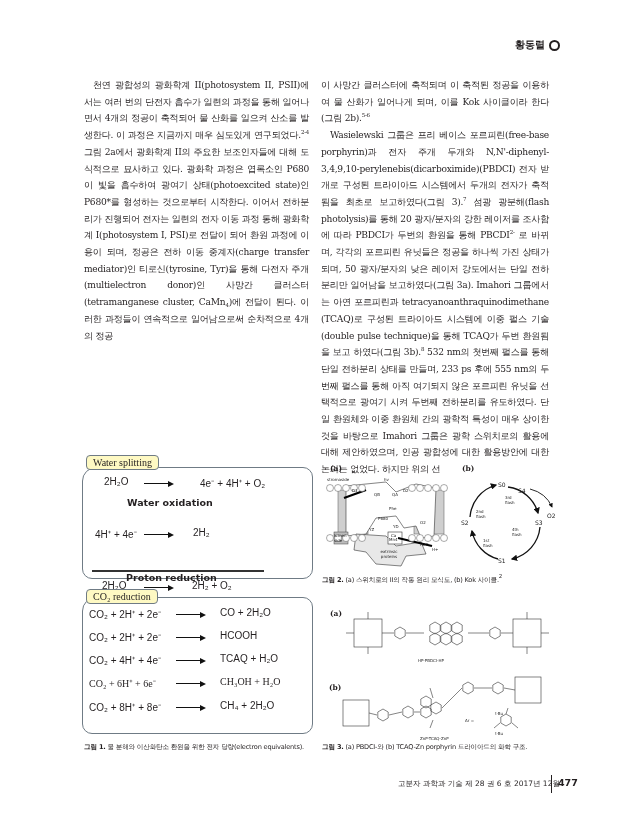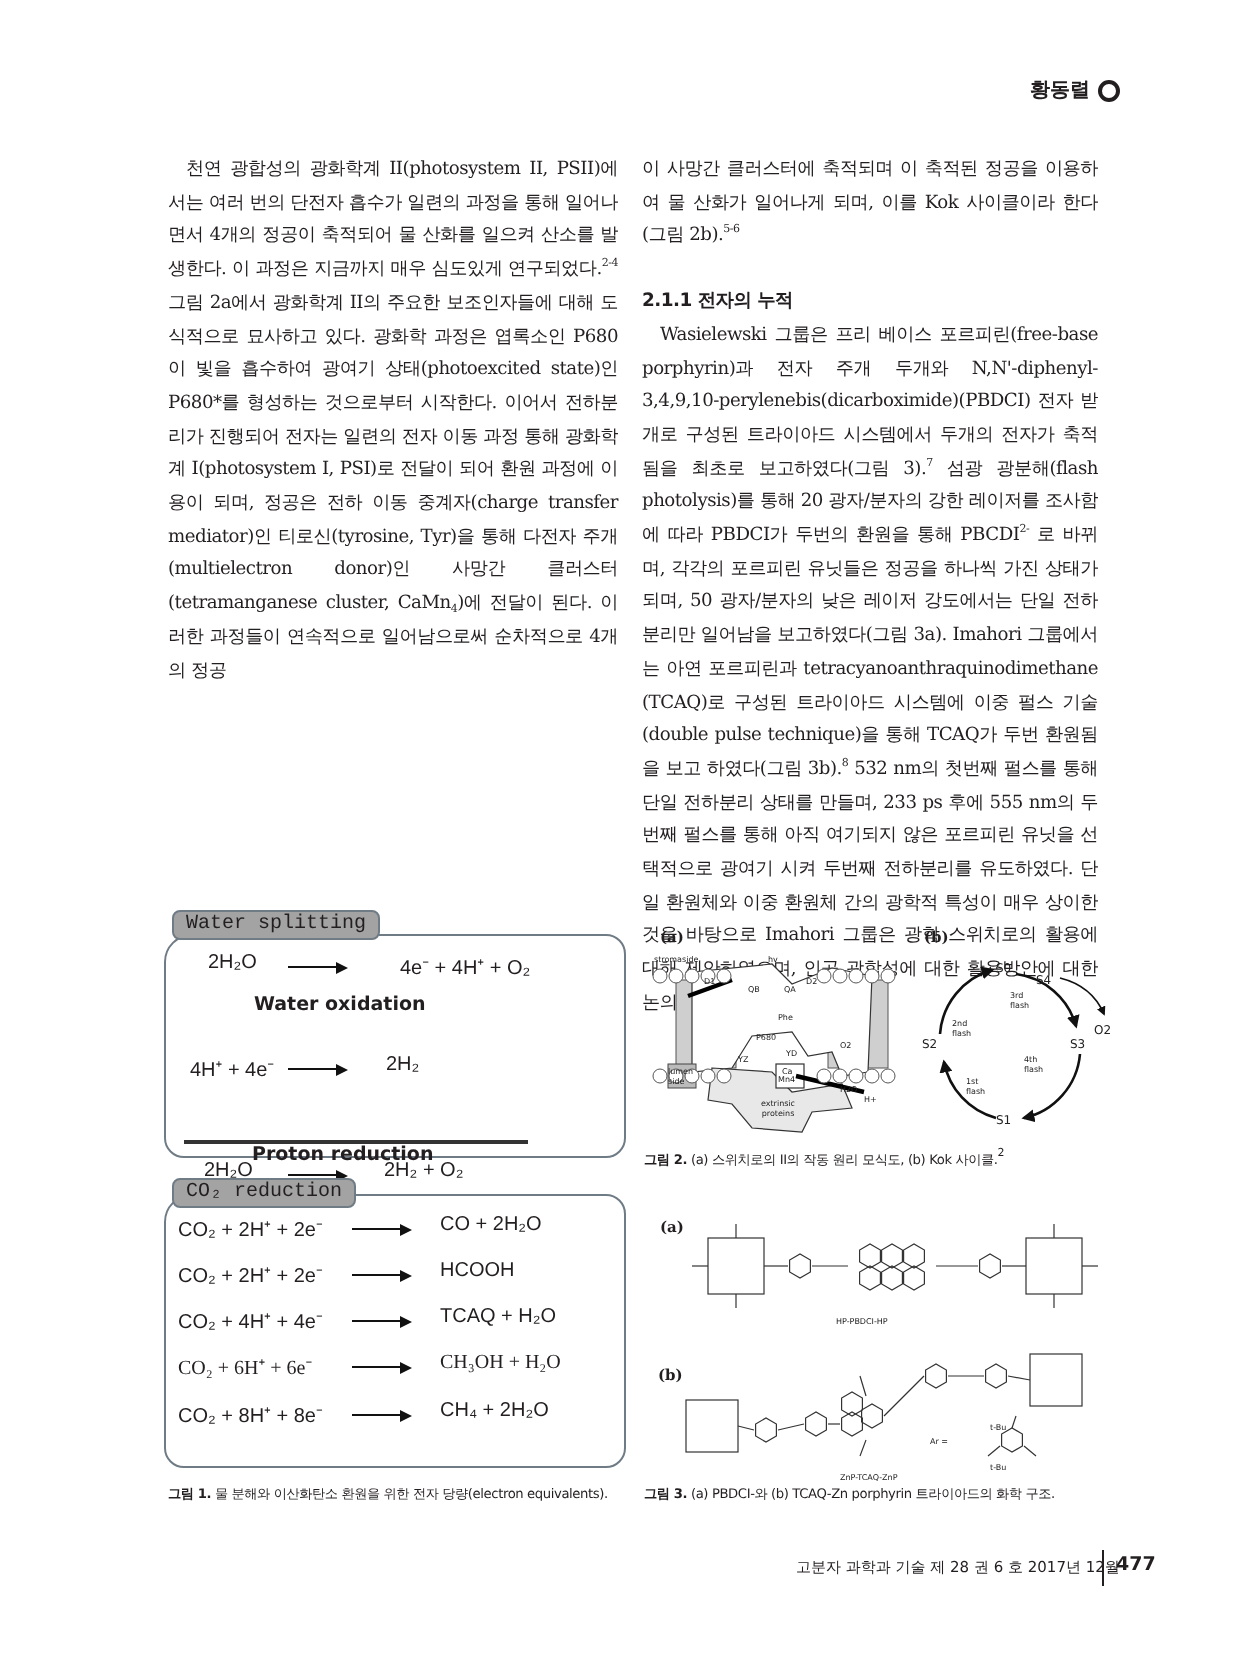--- a/index.html
+++ b/index.html
@@ -12,22 +12,22 @@
   .col p { margin: 0; }
   .col p.indent { text-indent: 9px; }
   #left-col { left: 84px; top: 77px; width: 225px; }
   #right-col { left: 321px; top: 77px; width: 228px; }
   .section-title { font-family: "DejaVu Sans", sans-serif; font-weight: bold; font-size: 9.2px; margin-top: 16px; }
   sup { font-size: 5.5px; line-height: 0; vertical-align: 4px; }
   sub { font-size: 5.5px; line-height: 0; vertical-align: -2px; }
 
   
   .fig-box { position: absolute; border: 1px solid #6f7b85; border-radius: 10px; font-family: "Liberation Sans", sans-serif; }
-  .fig-tag { position: absolute; background: #a3a3a3; border: 1px solid #6f7b85; border-radius: 4px;
-             font-family: Liberation Mono, monospace; font-size: 10px; padding: 1px 6px; }
+  .fig-tag { position: absolute; background: #fef9c3; border: 1px solid #6f7b85; border-radius: 4px;
+             font-family: Liberation Serif, serif; font-size: 10px; padding: 1px 6px; }
   #water-box { left: 82px; top: 467px; width: 229px; height: 110px; border-top-left-radius: 14px; }
   #water-tag { left: 86px; top: 455px; }
   #co2-box { left: 82px; top: 597px; width: 229px; height: 135px; border-top-left-radius: 14px; }
   #co2-tag { left: 86px; top: 589px; }
   .eq { position: absolute; font-size: 10px; font-family: "Liberation Sans", sans-serif; }
   .eq .arrow { position: absolute; height: 1.4px; background: #111; }
   .eq .arrow::after { content: ""; position: absolute; right: -2px; top: -2.5px; border-left: 6px solid #111;
                       border-top: 3.2px solid transparent; border-bottom: 3.2px solid transparent; }
   .eq-label { position: absolute; font-family: "DejaVu Sans", sans-serif; font-weight: bold; font-size: 9.5px; }
   .divider { position: absolute; height: 1.5px; background: #333; }
@@ -49,21 +49,20 @@
   <span>황동렬</span>
   <span class="ring"></span>
 </div>
 
 <div class="col" id="left-col">
   <p class="indent"><span>천연 광합성의 광화학계 II(photosystem II, PSII)에서는 여러 번의 단전자 흡수가 일련의 과정을 통해 일어나면서 4개의 정공이 축적되어 물 산화를 일으켜 산소를 발생한다. 이 과정은 지금까지 매우 심도있게 연구되었다.</span><sup>2-4</sup> <span>그림 2a에서 광화학계 II의 주요한 보조인자들에 대해 도식적으로 묘사하고 있다. 광화학 과정은 엽록소인 P680이 빛을 흡수하여 광여기 상태(photoexcited state)인 P680*를 형성하는 것으로부터 시작한다. 이어서 전하분리가 진행되어 전자는 일련의 전자 이동 과정 통해 광화학계 I(photosystem I, PSI)로 전달이 되어 환원 과정에 이용이 되며, 정공은 전하 이동 중계자(charge transfer mediator)인 티로신(tyrosine, Tyr)을 통해 다전자 주개(multielectron donor)인 사망간 클러스터(tetramanganese cluster, CaMn</span><sub>4</sub><span>)에 전달이 된다. 이러한 과정들이 연속적으로 일어남으로써 순차적으로 4개의 정공</span></p>
 </div>
 
 <div class="col" id="right-col">
   <p><span>이 사망간 클러스터에 축적되며 이 축적된 정공을 이용하여 물 산화가 일어나게 되며, 이를 Kok 사이클이라 한다(그림 2b).</span><sup>5-6</sup></p>
-  <div class="section-title">2.1.1 전자의 누적</div>
   <p class="indent"><span>Wasielewski 그룹은 프리 베이스 포르피린(free-base porphyrin)과 전자 주개 두개와 N,N'-diphenyl-3,4,9,10-perylenebis(dicarboximide)(PBDCI) 전자 받개로 구성된 트라이아드 시스템에서 두개의 전자가 축적됨을 최초로 보고하였다(그림 3).</span><sup>7</sup><span> 섬광 광분해(flash photolysis)를 통해 20 광자/분자의 강한 레이저를 조사함에 따라 PBDCI가 두번의 환원을 통해 PBCDI</span><sup>2-</sup><span> 로 바뀌며, 각각의 포르피린 유닛들은 정공을 하나씩 가진 상태가 되며, 50 광자/분자의 낮은 레이저 강도에서는 단일 전하분리만 일어남을 보고하였다(그림 3a). Imahori 그룹에서는 아연 포르피린과 tetracyanoanthraquinodimethane (TCAQ)로 구성된 트라이아드 시스템에 이중 펄스 기술(double pulse technique)을 통해 TCAQ가 두번 환원됨을 보고 하였다(그림 3b).</span><sup>8</sup><span> 532 nm의 첫번째 펄스를 통해 단일 전하분리 상태를 만들며, 233 ps 후에 555 nm의 두번째 펄스를 통해 아직 여기되지 않은 포르피린 유닛을 선택적으로 광여기 시켜 두번째 전하분리를 유도하였다. 단일 환원체와 이중 환원체 간의 광학적 특성이 매우 상이한 것을 바탕으로 Imahori 그룹은 광학 스위치로의 활용에 대해 제안하였으며, 인공 광합성에 대한 활용방안에 대한 논의는 없었다. 하지만 위의 선</span></p>
 </div>
 
 <div class="fig-box" id="water-box"></div>
 <div class="fig-tag" id="water-tag">Water splitting</div>
 
 <div class="eq" style="left:104px;top:476px;">
   <span>2H₂O</span>
   <span class="arrow" style="left:40px;top:7px;width:28px;"></span>
   <span style="position:absolute;left:96px;white-space:nowrap;">4e⁻ + 4H⁺ + O₂</span>

